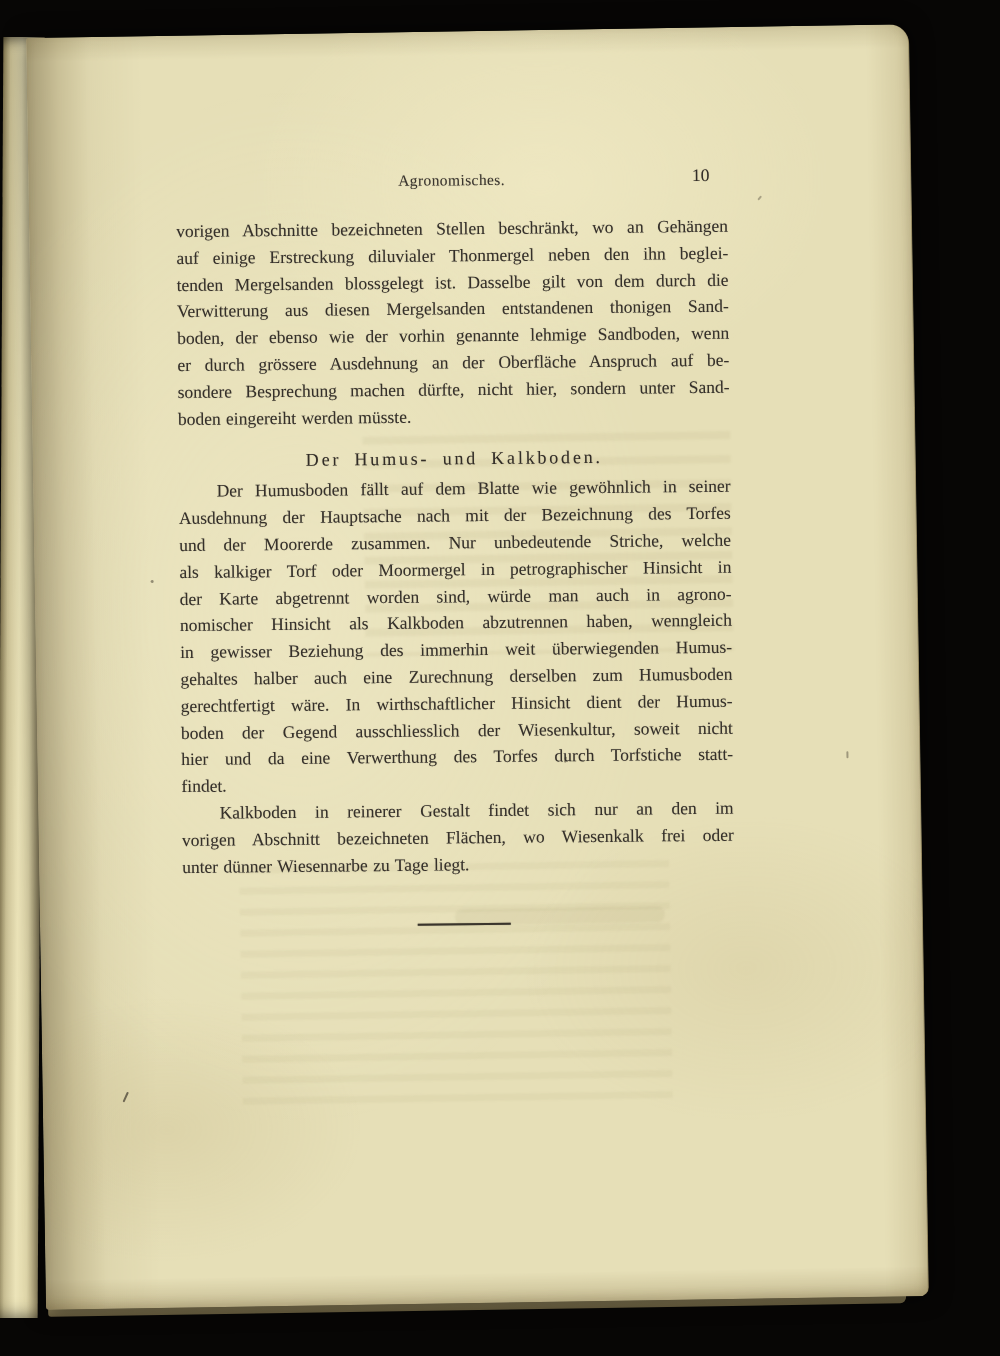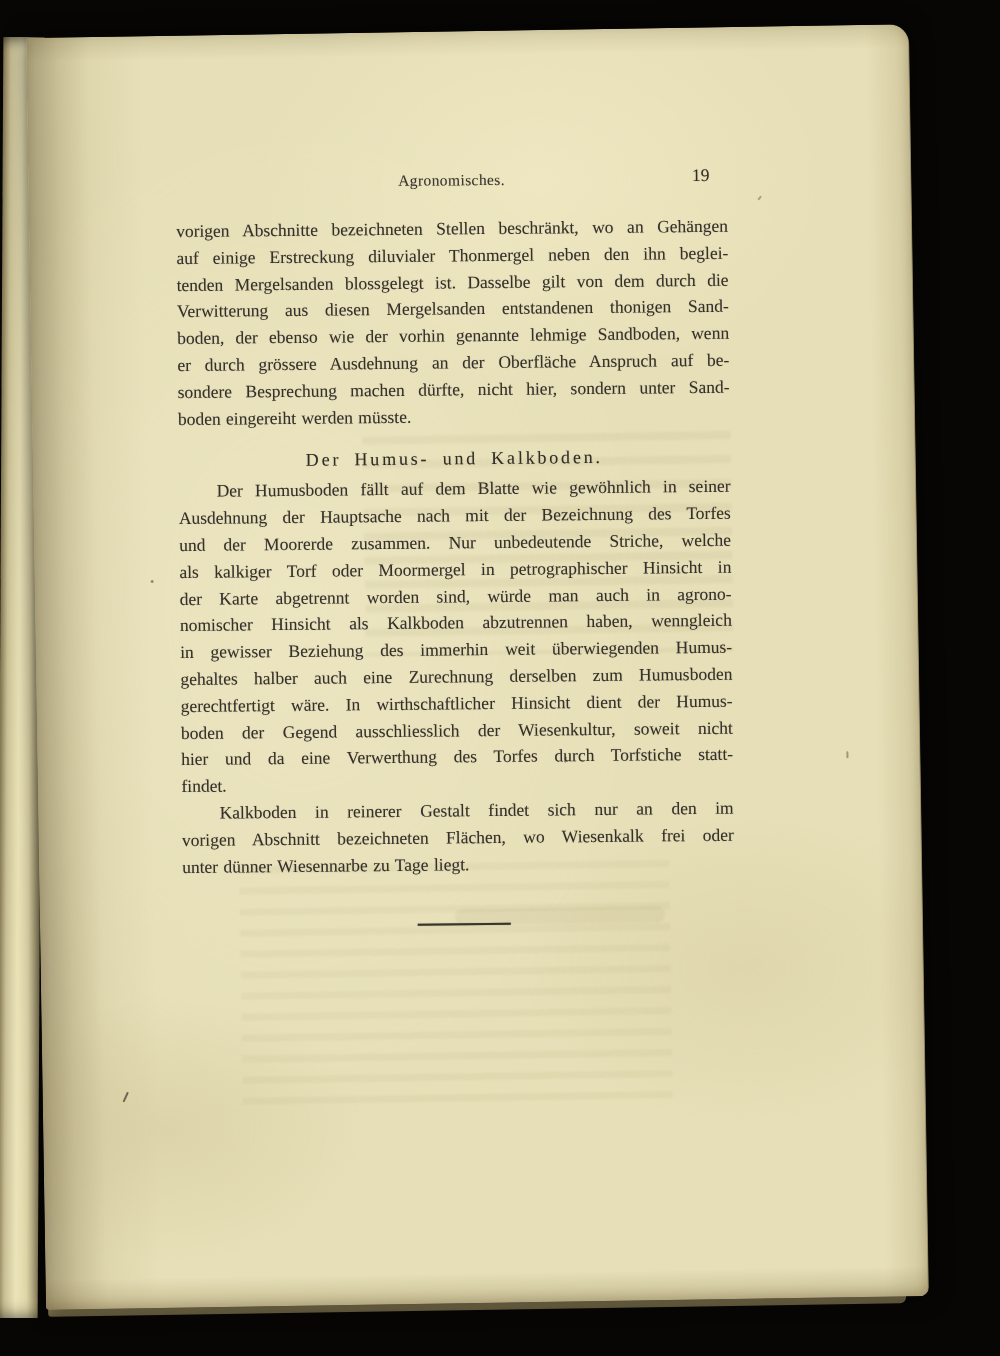--- a/index.html
+++ b/index.html
@@ -103,21 +103,21 @@
   <div class="ghost g3"></div>
   <div class="speck sp1"></div>
   <div class="speck sp2"></div>
   <div class="speck sp3"></div>
   <div class="speck sp4"></div>
   <div class="speck sp5"></div>
 
   <div class="content">
     <div class="header-row">
       <div class="running-title">Agronomisches.</div>
-      <div class="page-number">19</div>
+      <div class="page-number">10</div>
     </div>
     <div id="blocks">
         <div class="paragraph">
           <div class="line">vorigen Abschnitte bezeichneten Stellen beschränkt, wo an Gehängen</div>
           <div class="line">auf einige Erstreckung diluvialer Thonmergel neben den ihn beglei-</div>
           <div class="line">tenden Mergelsanden blossgelegt ist. Dasselbe gilt von dem durch die</div>
           <div class="line">Verwitterung aus diesen Mergelsanden entstandenen thonigen Sand-</div>
           <div class="line">boden, der ebenso wie der vorhin genannte lehmige Sandboden, wenn</div>
           <div class="line">er durch grössere Ausdehnung an der Oberfläche Anspruch auf be-</div>
           <div class="line">sondere Besprechung machen dürfte, nicht hier, sondern unter Sand-</div>

